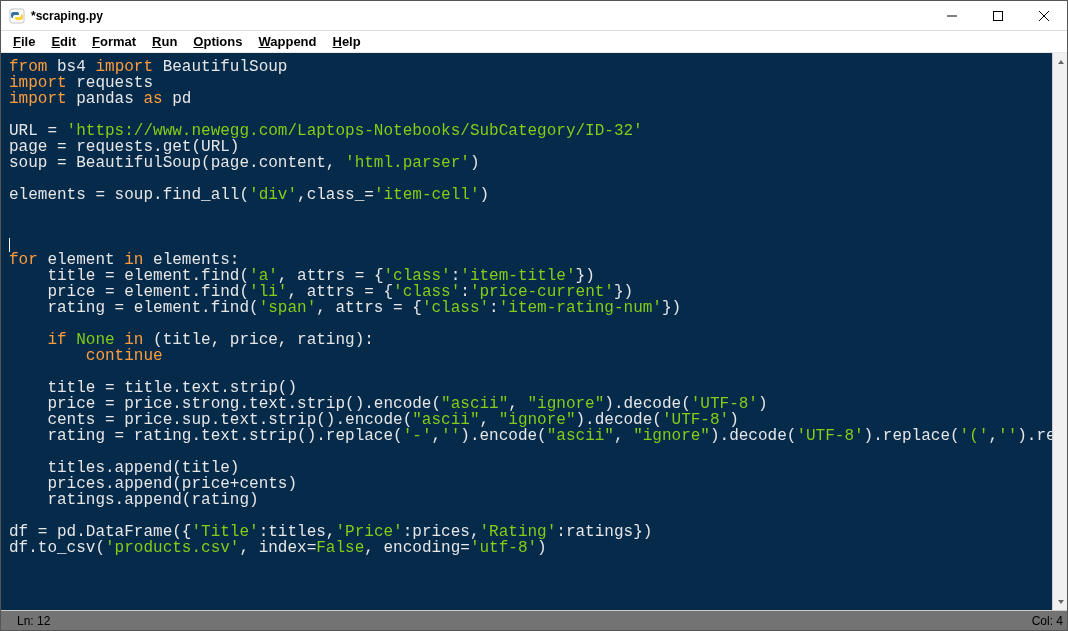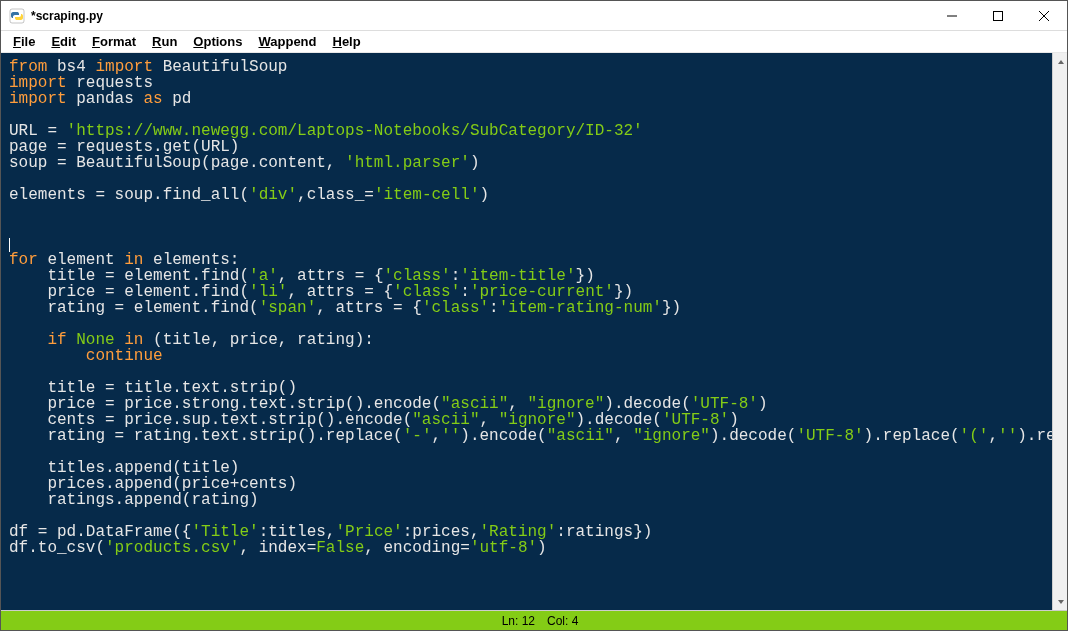--- a/index.html
+++ b/index.html
@@ -13,21 +13,21 @@
   .win-btn { width: 46px; height: 30px; display: flex; align-items: center; justify-content: center; }
   .menubar { height: 22px; display: flex; align-items: center; padding: 0 4px; font-size: 13px; background: #fff; border-bottom: 1px solid #e8e8e8; }
   .menubar .menu-item { padding: 1px 8px; text-decoration: underline; text-decoration-color: rgba(0,0,0,0); font-weight: bold; }
   .menubar .menu-item .u { text-decoration: underline; }
   .editor-wrap { flex: 1 1 auto; position: relative; display: flex; min-height: 0; }
   .editor { flex: 1 1 auto; background: #062A4A; color: #e6e6e6; font-family: "Courier New", monospace; font-size: 16px; line-height: 16px; padding: 6px 6px 6px 8px; white-space: pre; overflow: hidden; }
   .scrollbar { width: 17px; background: #f0f0f0; border-left: 1px solid #cfcfcf; position: relative; }
   .scroll-arrow { position: absolute; left: 0; width: 17px; height: 17px; display: flex; align-items: center; justify-content: center; font-size: 10px; color: #666; }
   .scroll-arrow.up { top: 0; }
   .scroll-arrow.down { bottom: 0; }
-  .statusbar { height: 20px; border-top: 1px solid #ccc; display: flex; align-items: center; justify-content: center; padding: 0 20px; font-size: 12px; background: #84cc16; }
+  .statusbar { height: 20px; border-top: 1px solid #ccc; display: flex; align-items: center; justify-content: space-between; padding: 0 4px; font-size: 12px; background: #737373; }
   .statusbar span { margin-left: 12px; }
   
   .kw   { color: #ff9d3c; }   
   .str  { color: #84cc16; }   
   .bltn { color: #84cc16; }   
   .txt  { color: #e6e6e6; }   
   .cursor { display: inline-block; width: 1px; height: 14px; background: #fff; vertical-align: text-bottom; }
 </style>
 </head>
 <body>

